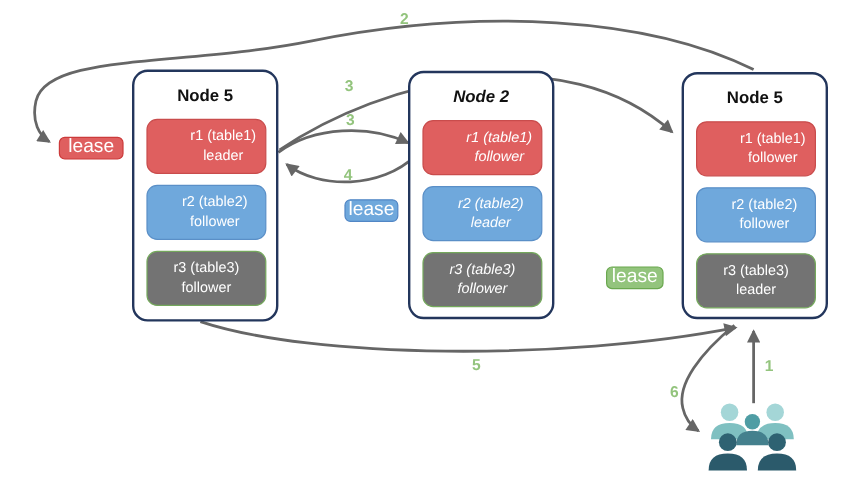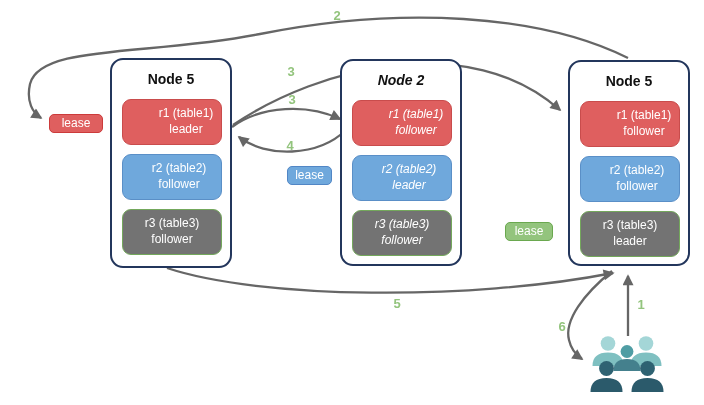--- a/index.html
+++ b/index.html
@@ -11,21 +11,21 @@
   .node-title{margin-top:11px;text-align:center;font-size:14px;font-weight:bold;color:#111111;}
   .replica{position:absolute;left:10px;width:100px;height:46px;box-sizing:border-box;
            border-radius:9px;color:#ffffff;font-size:12px;line-height:1.3;
            display:flex;flex-direction:column;align-items:center;justify-content:center;}
   .replica.red{background:#df5f5f;border:1.5px solid #c94c4c;}
   .replica.blue{background:#6fa8dc;border:1.5px solid #5a8fc7;}
   .replica.green{background:#737373;border:1.5px solid #74a85c;}
   .r-top{top:39px;padding-left:28px;} .r-mid{top:94px;padding-left:14px;} .r-bot{top:149px;}
 
   .lease{position:absolute;box-sizing:border-box;height:19px;border-radius:5px;
-         color:#ffffff;font-size:12px;text-align:center;line-height:16px;}
+         color:#ffffff;font-size:16px;text-align:center;line-height:16px;}
   .lease.red{left:49px;top:114px;width:54px;background:#df5f5f;border:1.5px solid #cc3b3b;}
   .lease.blue{left:287px;top:166px;width:45px;background:#6fa8dc;border:1.5px solid #5186c5;}
   .lease.green{left:505px;top:222px;width:48px;background:#93c47d;border:1.5px solid #6aa84f;}
 
   .step{position:absolute;width:14px;text-align:center;font-size:13px;font-weight:bold;color:#93c47d;}
   .step-2{left:330px;top:8px;}
   .step-3a{left:284px;top:64px;}
   .step-3b{left:285px;top:92px;}
   .step-4{left:283px;top:138px;}
   .step-5{left:390px;top:296px;}

